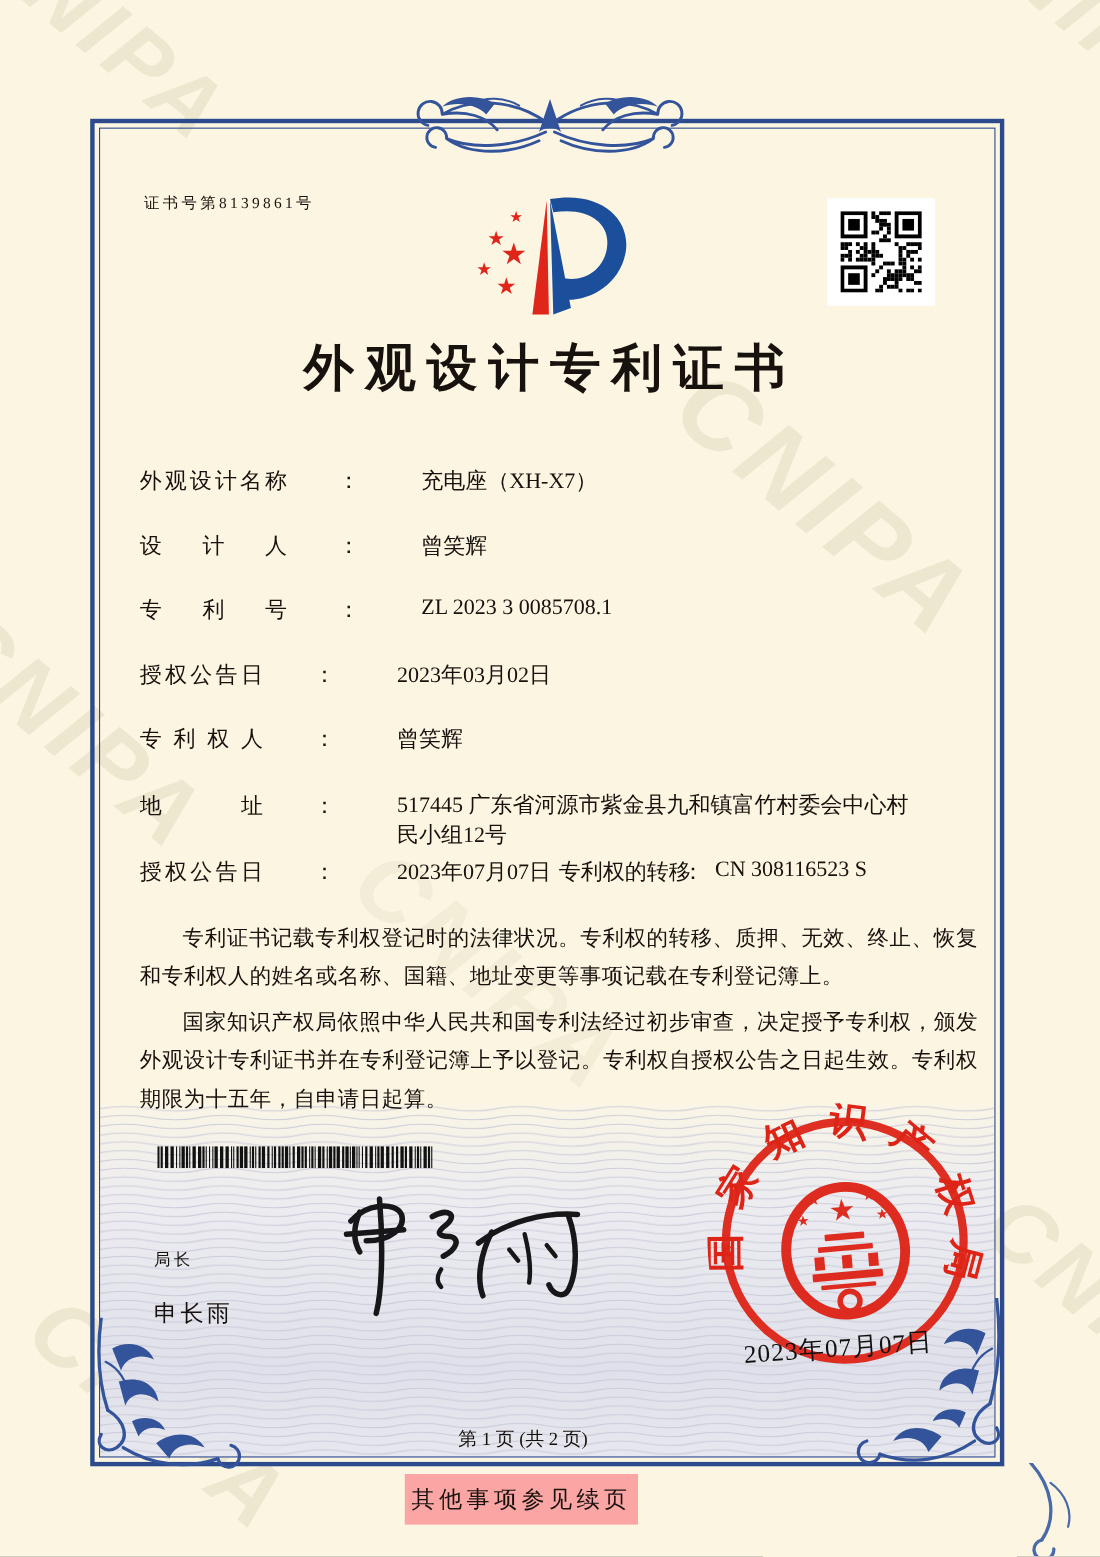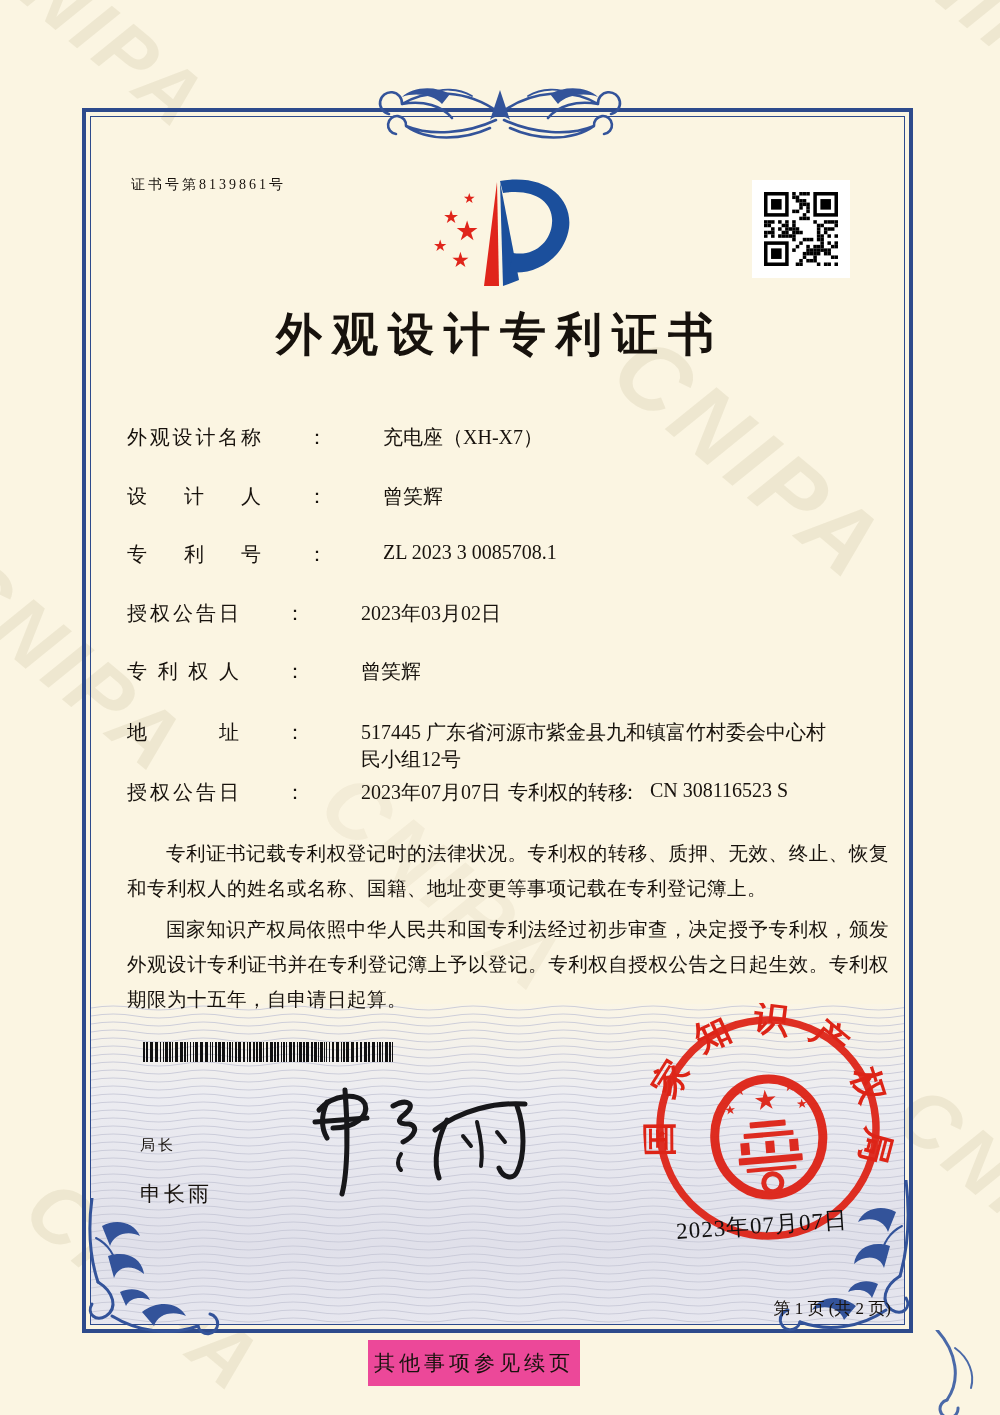--- a/index.html
+++ b/index.html
@@ -44,22 +44,22 @@
     line-height:35px;text-align:justify;letter-spacing:0.5px;}
   .paras p{margin:0 0 6px 0;text-indent:2em;}
   
   .barcode{position:absolute;left:143px;top:1042px;}
   .signer-title{position:absolute;left:140px;top:1136px;font-size:15px;letter-spacing:3px;}
   .signer-name{position:absolute;left:140px;top:1180px;font-size:21px;letter-spacing:3px;}
   .signature{position:absolute;left:285px;top:1066px;}
   .seal{position:absolute;left:643px;top:1003px;transform:rotate(-5deg);}
   .seal-date{position:absolute;left:676px;top:1210px;font-size:23px;letter-spacing:1px;
     transform:rotate(-4deg);color:#111;}
-  .page-info{position:absolute;left:60px;top:1297px;width:831px;text-align:right;font-size:17px;}
-  .bottom-note-box{position:absolute;left:368px;top:1340px;width:212px;height:46px;background:#ec4899;}
+  .page-info{position:absolute;left:60px;top:1297px;width:831px;text-align:center;font-size:17px;}
+  .bottom-note-box{position:absolute;left:368px;top:1340px;width:212px;height:46px;background:#fca5a5;}
   .bottom-note{position:absolute;left:0;top:9px;width:212px;text-align:center;font-size:21px;letter-spacing:4px;}
 </style>
 </head>
 <body>
 
 <div class="page">
 
   <span class="wm" style="left:-45px;top:-15px;font-size:80px;">CNIPA</span>
   <span class="wm" style="left:845px;top:-35px;font-size:80px;">CNIPA</span>
   <span class="wm" style="left:590px;top:410px;font-size:95px;">CNIPA</span>

